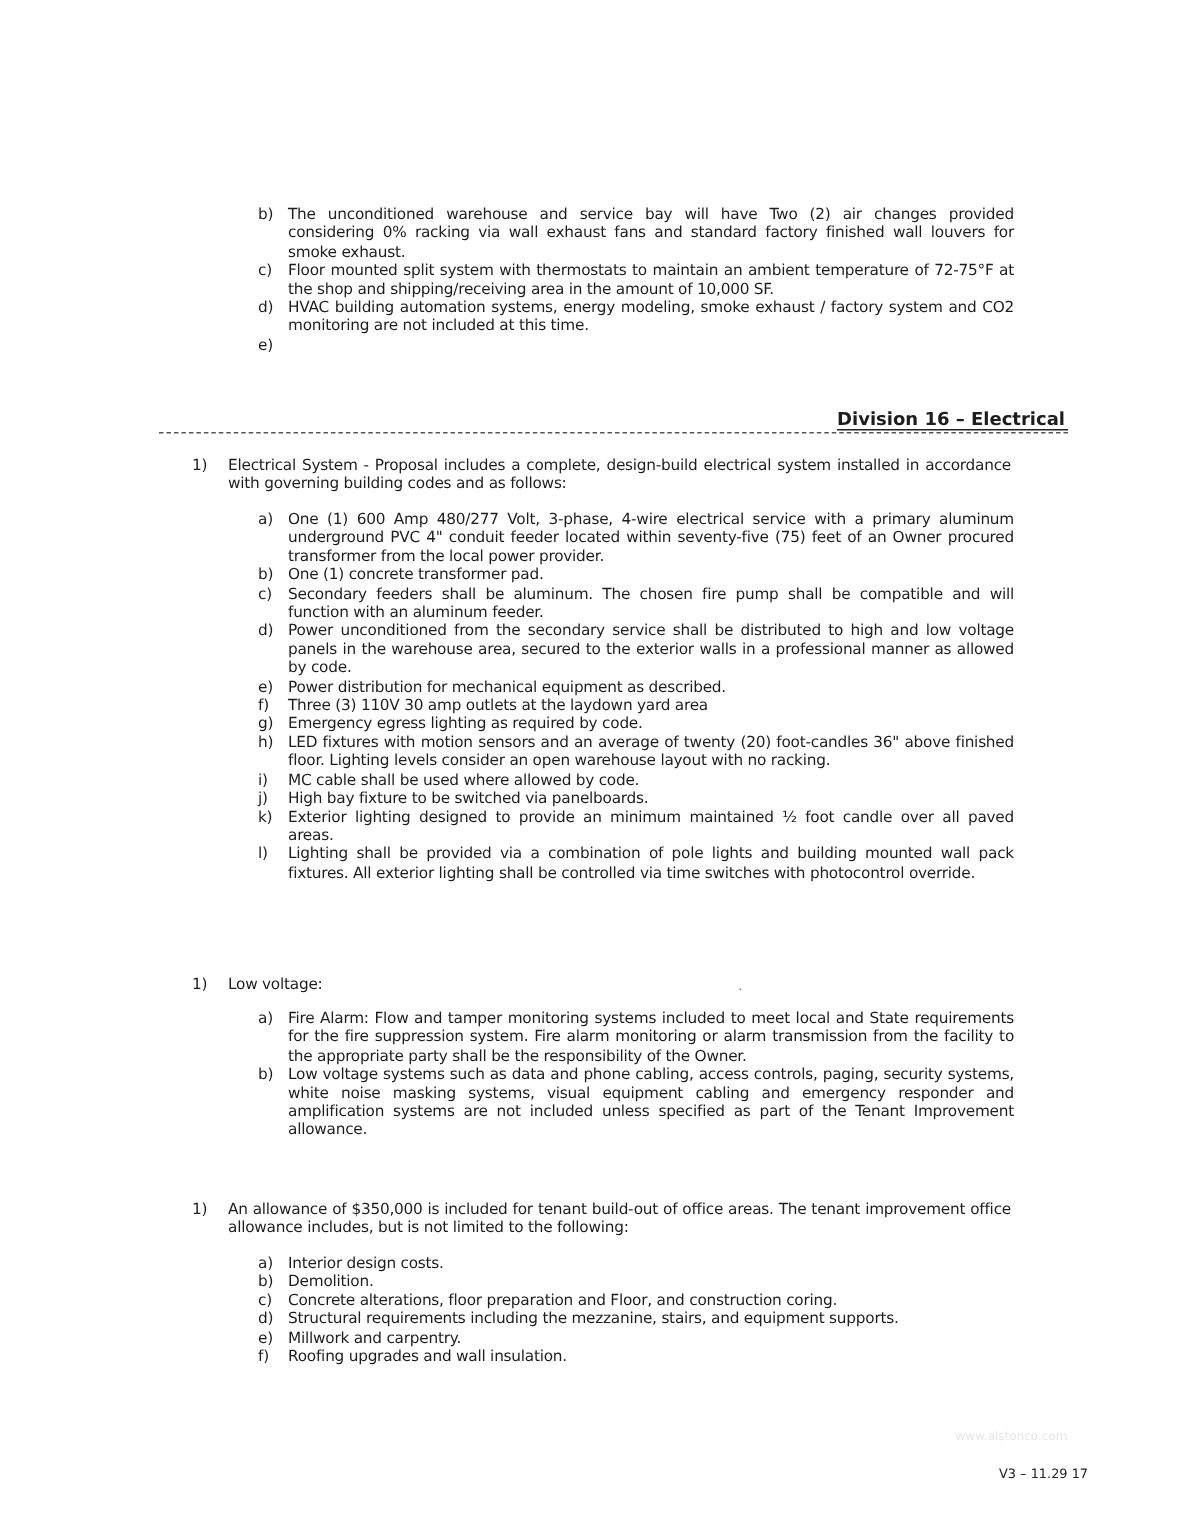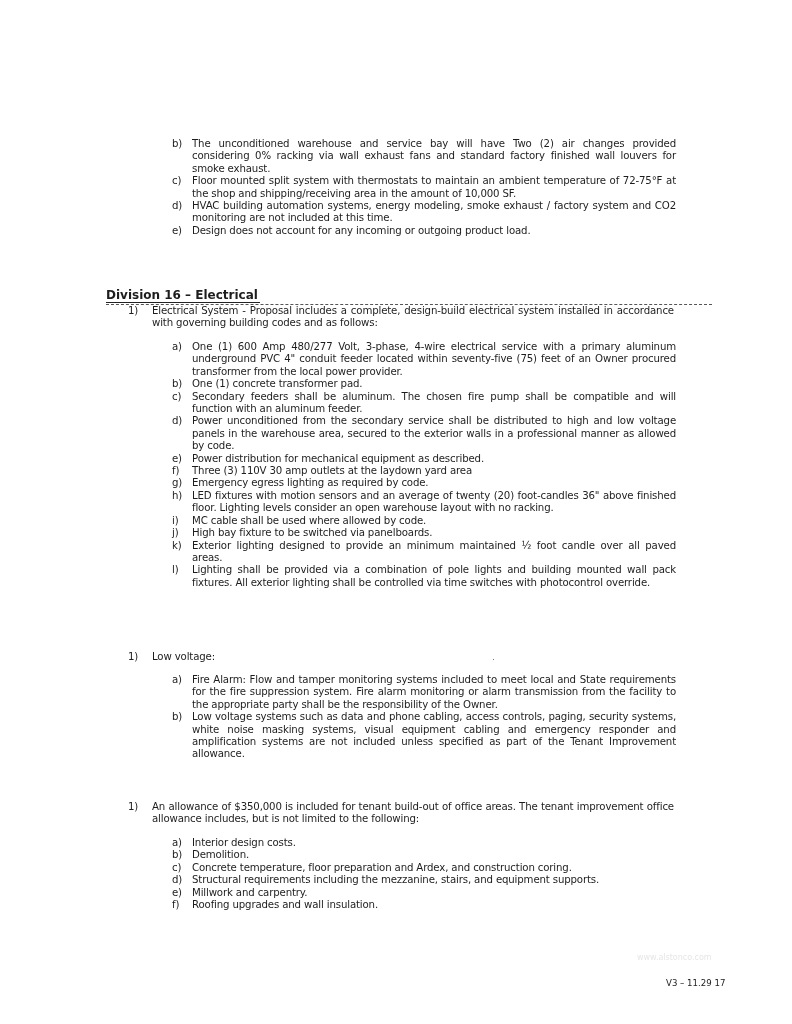--- a/index.html
+++ b/index.html
@@ -37,24 +37,24 @@
   </style>
 </head>
 <body>
 
 <div class="page">
 
   <ul class="list-alpha text" style="top:138px;">
     <li><span class="mark">b)</span><span>The unconditioned warehouse and service bay will have Two (2) air changes provided considering 0% racking via wall exhaust fans and standard factory finished wall louvers for smoke exhaust.</span></li>
     <li><span class="mark">c)</span><span>Floor mounted split system with thermostats to maintain an ambient temperature of 72-75°F at the shop and shipping/receiving area in the amount of 10,000 SF.</span></li>
     <li><span class="mark">d)</span><span>HVAC building automation systems, energy modeling, smoke exhaust / factory system and CO2 monitoring are not included at this time.</span></li>
-    <li><span class="mark">e)</span><span>Design does not account for any incoming or outgoing product load.</span></li>
+    <li><span class="mark">e)</span></li>
   </ul>
 
-  <div class="div-heading" style="top:289px;">
+  <div class="div-heading" style="top:273px;text-align:right;">
     <span>Division 16 – Electrical</span>
   </div>
 
   <div class="num-item text" style="top:305px;">
     <span class="num">1)</span>
     <div class="body">Electrical System - Proposal includes a complete, design-build electrical system installed in accordance with governing building codes and as follows:</div>
   </div>
 
   <ul class="list-alpha text" style="top:341px;">
     <li><span class="mark">a)</span><span>One (1) 600 Amp 480/277 Volt, 3-phase, 4-wire electrical service with a primary aluminum underground PVC 4" conduit feeder located within seventy-five (75) feet of an Owner procured transformer from the local power provider.</span></li>
@@ -84,21 +84,21 @@
 
 
   <div class="num-item text" style="top:801px;">
     <span class="num">1)</span>
     <div class="body">An allowance of $350,000 is included for tenant build-out of office areas.  The tenant improvement office allowance includes, but is not limited to the following:</div>
   </div>
 
   <ul class="list-alpha text" style="top:837px;">
     <li><span class="mark">a)</span><span>Interior design costs.</span></li>
     <li><span class="mark">b)</span><span>Demolition.</span></li>
-    <li><span class="mark">c)</span><span>Concrete temperature, floor preparation and Ardex, and construction coring.</span></li>
+    <li><span class="mark">c)</span><span>Concrete alterations, floor preparation and Floor, and construction coring.</span></li>
     <li><span class="mark">d)</span><span>Structural requirements including the mezzanine, stairs, and equipment supports.</span></li>
     <li><span class="mark">e)</span><span>Millwork and carpentry.</span></li>
     <li><span class="mark">f)</span><span>Roofing upgrades and wall insulation.</span></li>
   </ul>
 
   <div class="watermark">www.alstonco.com</div>
   <div class="version">V3 – 11.29 17</div>
 </div>
 
 </body></html>

